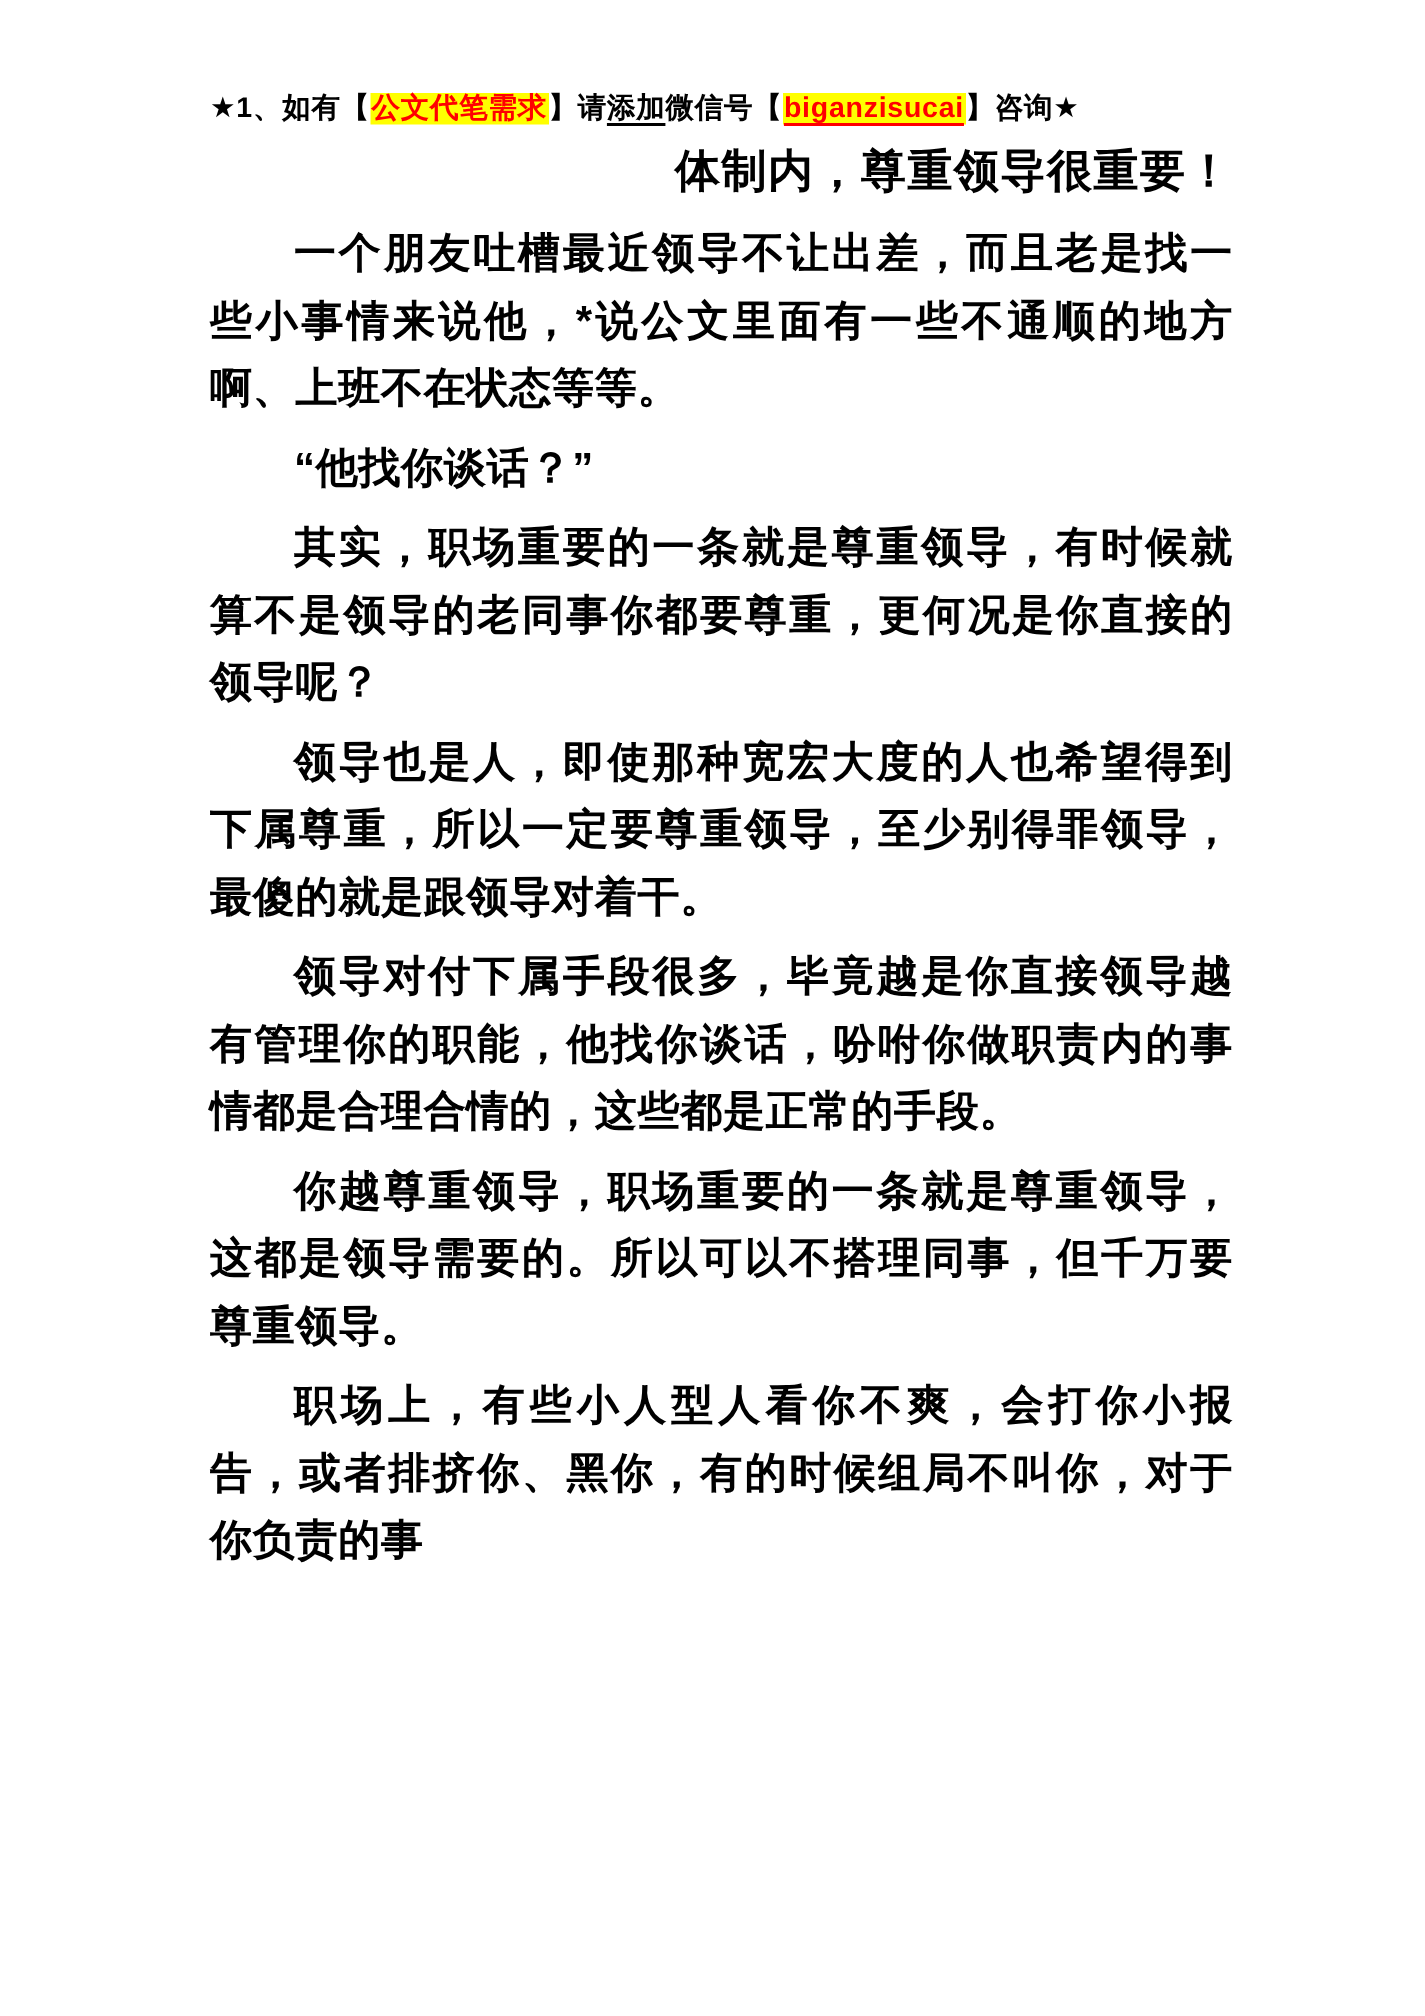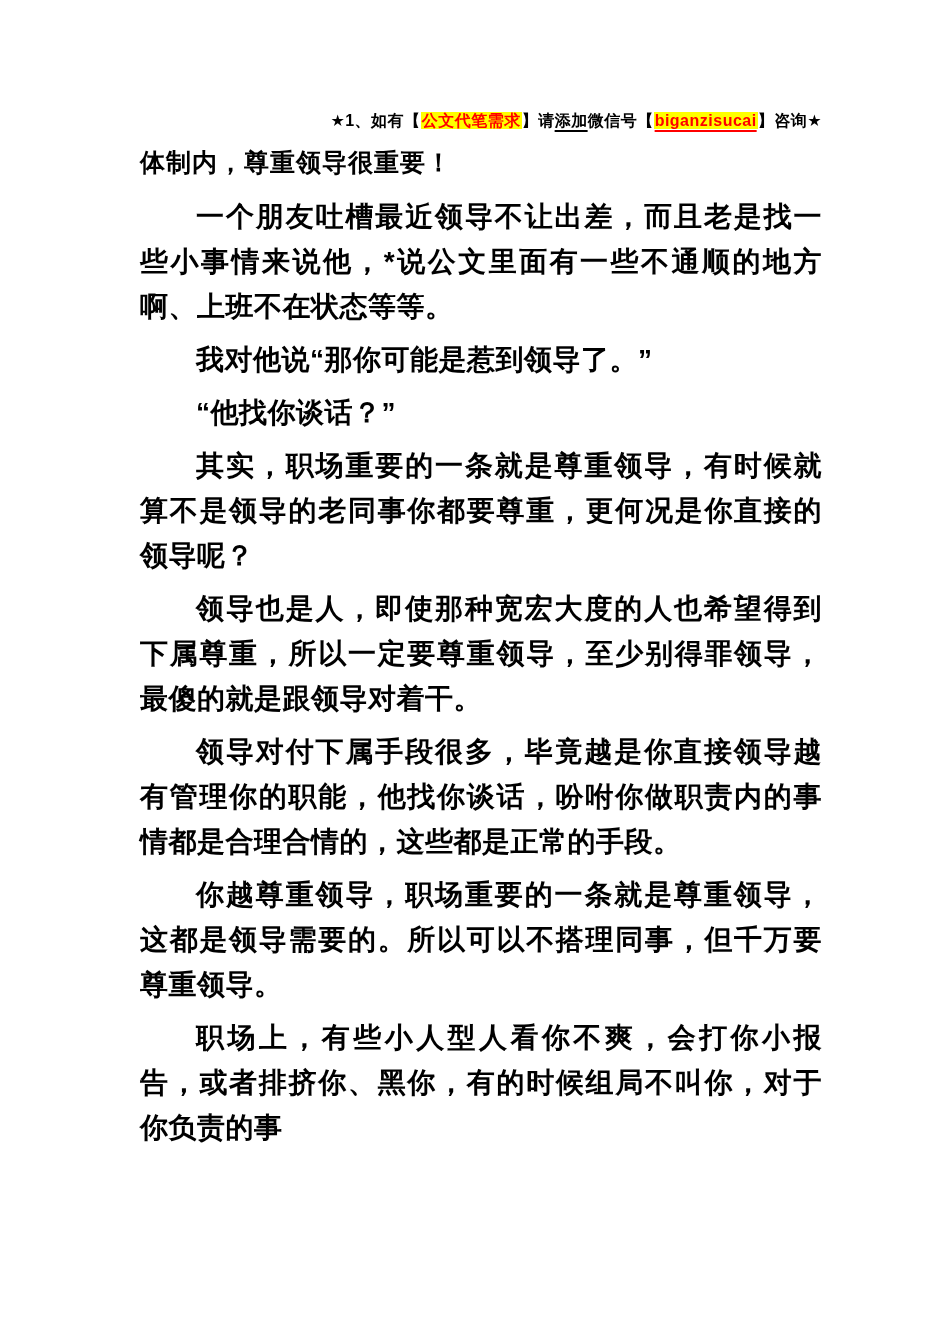--- a/index.html
+++ b/index.html
@@ -15,28 +15,27 @@
     width: 950px;
     height: 1344px;
     margin: 0 auto;
     background: var(--page-bg);
     font-family: "Liberation Sans", "DejaVu Sans", sans-serif;
     color: var(--text);
     padding: 58px 128px 0 140px;
     overflow: hidden;
   }
   .promo {
-    text-align: right;
-    font-size: 16px;
+    text-align: left;
+    font-size: 19px;
     font-weight: 700;
     line-height: 30px;
     letter-spacing: 0.5px;
     color: var(--text);
     white-space: nowrap;
-    margin-top: 48px;
   }
   .promo .hl {
     color: var(--highlight-text);
     background: var(--highlight-bg);
     padding: 0 1px;
   }
   .promo .ul {
     text-decoration: underline;
     text-decoration-color: var(--text);
     text-decoration-thickness: 2px;
@@ -46,22 +45,22 @@
     color: var(--highlight-text);
     background: var(--highlight-bg);
     padding: 0 1px;
     text-decoration: underline;
     text-decoration-color: var(--highlight-text);
     text-decoration-thickness: 2px;
     text-underline-offset: 4px;
   }
   .title {
     margin-top: 4px;
-    text-align: left;
-    font-size: 25px;
+    text-align: right;
+    font-size: 30px;
     font-weight: 700;
     line-height: 46px;
     letter-spacing: 1px;
     color: var(--text);
     font-family: Liberation Serif, serif;
   }
   .body {
     margin-top: 8px;
   }
   .body p {
@@ -81,21 +80,20 @@
 <div class="page">
 
   <div class="promo">
     <div class="promo-line"><span>★1、如有【</span><span class="hl">公文代笔需求</span><span>】请</span><span class="ul">添加</span><span>微信号【</span><span class="hl-ul">biganzisucai</span><span>】咨询★</span></div>
   </div>
 
   <h1 class="title">体制内，尊重领导很重要！</h1>
 
   <div class="body">
     <p>一个朋友吐槽最近领导不让出差，而且老是找一些小事情来说他，*说公文里面有一些不通顺的地方啊、上班不在状态等等。</p>
-    <p>我对他说“那你可能是惹到领导了。”</p>
     <p>“他找你谈话？”</p>
     <p>其实，职场重要的一条就是尊重领导，有时候就算不是领导的老同事你都要尊重，更何况是你直接的领导呢？</p>
     <p>领导也是人，即使那种宽宏大度的人也希望得到下属尊重，所以一定要尊重领导，至少别得罪领导，最傻的就是跟领导对着干。</p>
     <p>领导对付下属手段很多，毕竟越是你直接领导越有管理你的职能，他找你谈话，吩咐你做职责内的事情都是合理合情的，这些都是正常的手段。</p>
     <p>你越尊重领导，职场重要的一条就是尊重领导，这都是领导需要的。所以可以不搭理同事，但千万要尊重领导。</p>
     <p>职场上，有些小人型人看你不爽，会打你小报告，或者排挤你、黑你，有的时候组局不叫你，对于你负责的事</p>
   </div>
 
 </div>
 

